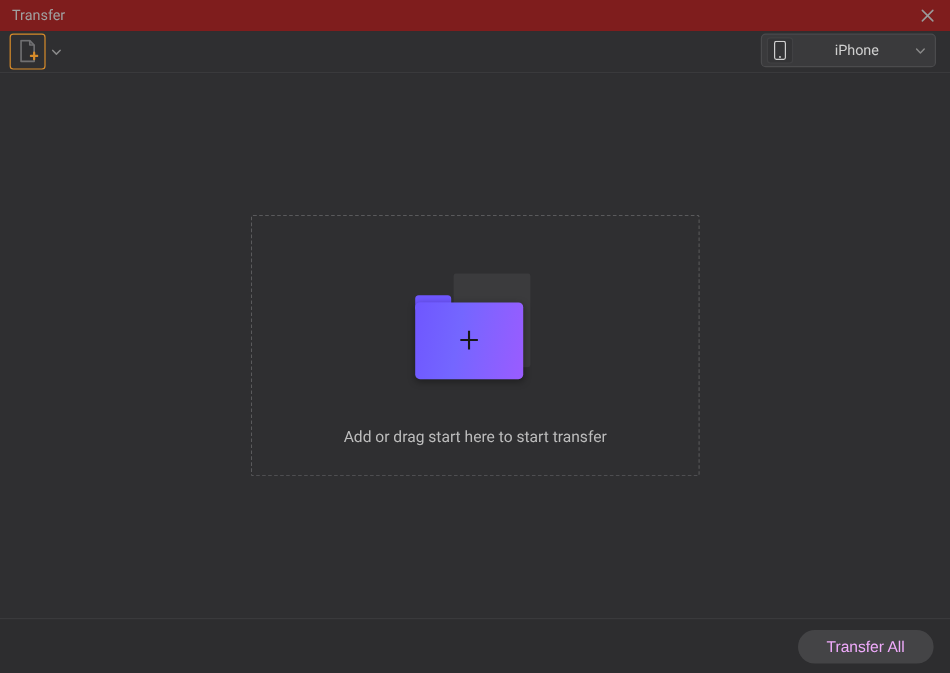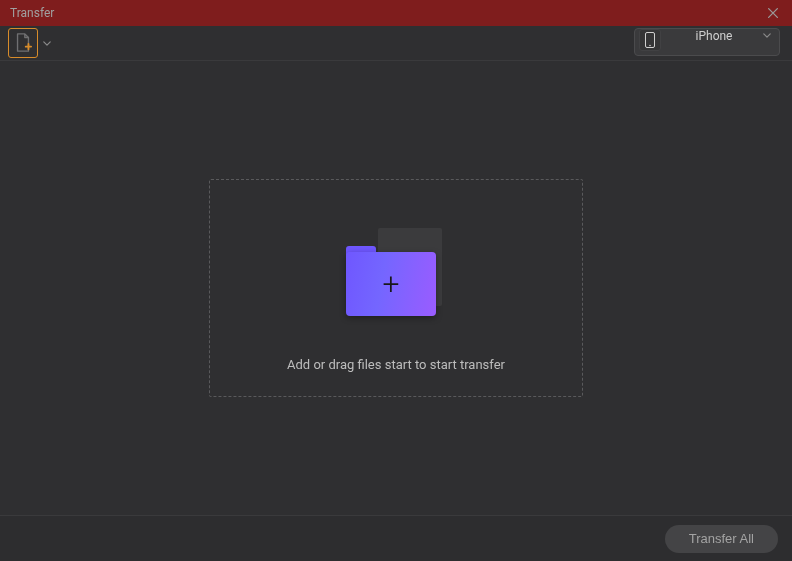--- a/index.html
+++ b/index.html
@@ -60,21 +60,21 @@
 
   .device-select {
     position: absolute;
     right: 12px;
     top: 2px;
     height: 28px;
     width: 146px;
     background: #3a3a3c;
     border: 1px solid #4b4b4d;
     border-radius: 4px;
-    display:flex; align-items:flex-start;
+    display:flex; align-items:center;
     padding: 0 8px 0 4px;
     cursor: pointer;
     color:#cfcfcf;
     font-size: 12px;
   }
   .device-select .phone-icon {
     width: 22px; height: 22px;
     display:flex; align-items:center; justify-content:center;
     border: 1px solid #414143;
     border-radius:3px;
@@ -168,21 +168,21 @@
     display:flex;
     align-items:center;
     justify-content:flex-end;
     padding: 0 14px;
   }
   .transfer-all {
     height:28px;
     padding: 0 24px;
     border-radius: 14px;
     background:#444446;
-    color:#a3a3a3;
+    color:#f0abfc;
     font-size:13px;
     border:none;
     cursor:default;
   }
 </style>
 </head>
 <body>
 
 <div class="titlebar">
   <span class="title">Transfer</span>
@@ -227,19 +227,19 @@
 
 <div class="main">
   <div class="dropzone">
     <div class="folder-art">
       <div class="folder-back"></div>
       <div class="folder-tab"></div>
       <div class="folder-front">
           <span class="plus">+</span>
         </div>
     </div>
-    <div class="drop-text">Add or drag files start to start transfer</div>
+    <div class="drop-text">Add or drag start here to start transfer</div>
   </div>
 </div>
 
 <div class="footer">
   <button class="transfer-all" disabled="">Transfer All</button>
 </div>
 
 </body></html>

